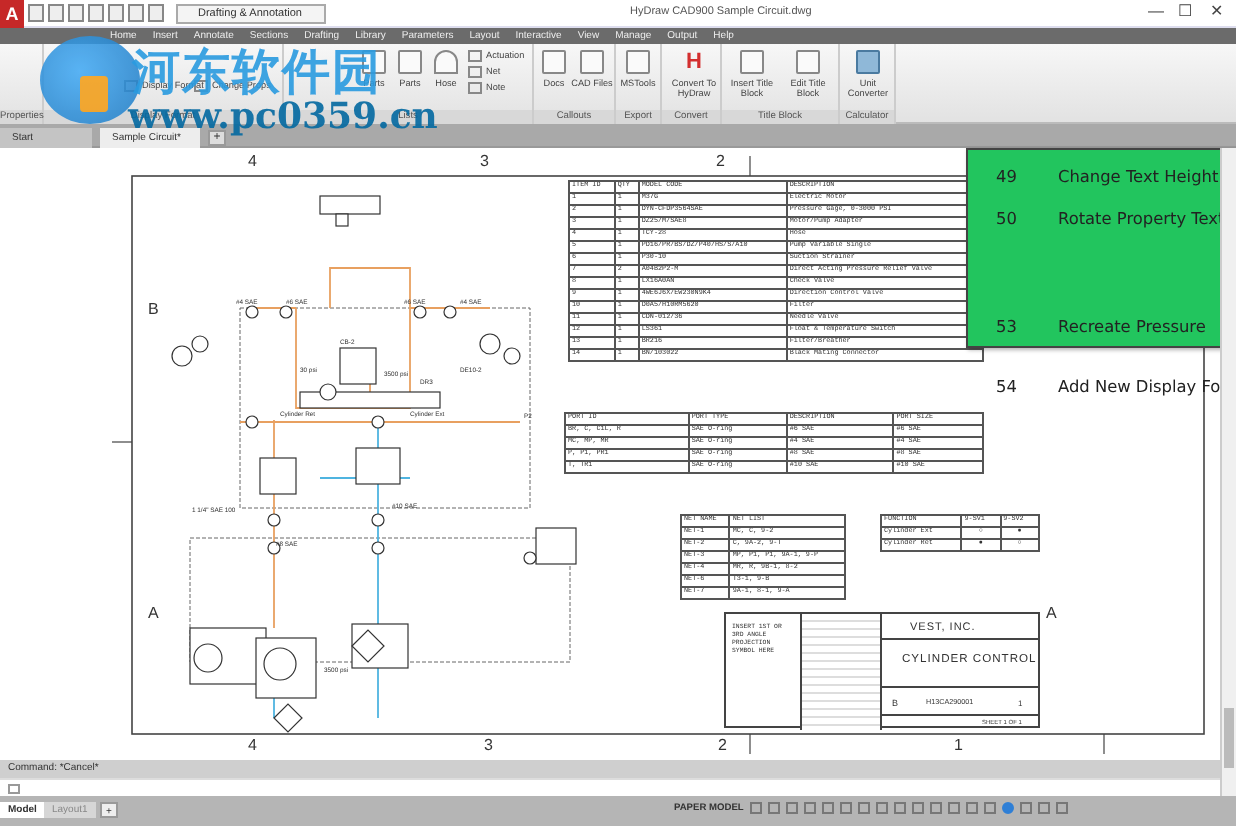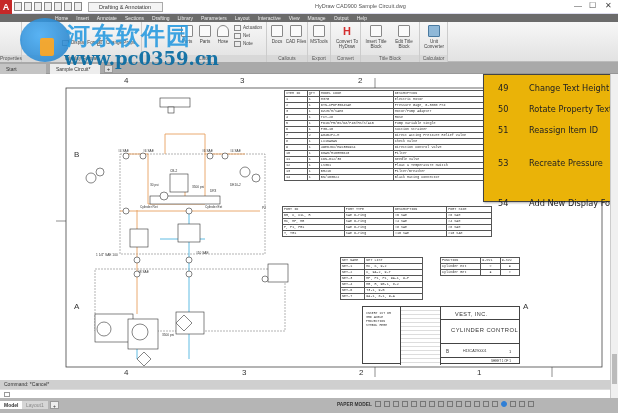--- a/index.html
+++ b/index.html
@@ -35,21 +35,21 @@
 .cmdinput span{display:inline-block;margin:2px 4px;width:6px;height:5px;border:1px solid #999}
 .statusbar{position:absolute;left:0;top:398px;width:618px;height:15px;background:#b5b5b5}
 .ltab{position:absolute;top:3px;height:8px;font-size:5px;line-height:8px;padding:0 4px}
 .ltab.model{left:0;background:#fff;font-weight:bold}
 .ltab.layout{left:22px;background:#d6d6d6;color:#888}
 .ltab.add{left:50px;background:#eee;border:1px solid #999;padding:0 2px}
 .sbtools{position:absolute;left:337px;top:3px;display:flex;gap:3px;align-items:center}
 .sbtools .pm{font-size:4.8px;color:#333;font-weight:bold}
 .sbtools .t{width:6px;height:6px;border:1px solid #777;display:inline-block}
 .sbtools .t.blue{background:#2f7fd6;border-color:#2f7fd6;border-radius:50%}
-.popup{position:absolute;left:483px;top:74px;width:135px;height:128px;background:#eab308;border:1px solid #444;box-shadow:1px 1px 2px rgba(0,0,0,.3)}
+.popup{position:absolute;left:483px;top:74px;width:135px;height:100px;background:#22c55e;border:1px solid #444;box-shadow:1px 1px 2px rgba(0,0,0,.3)}
 .pitem{position:absolute;left:0;height:21px;width:135px;font-size:8.2px;color:#222;font-family:"DejaVu Sans",sans-serif;white-space:nowrap;overflow:hidden}
 .pitem .num{position:absolute;left:14px;top:6px}
 .pitem .lbl{position:absolute;left:45px;top:6px}
 .watermark{position:absolute;left:20px;top:18px;pointer-events:none}
 .wm-logo{position:absolute;left:0;top:0;width:50px;height:44px;border-radius:50%;background:radial-gradient(circle at 40% 40%,#3fa9f5,#1a78c2);opacity:.85}
 .wm-logo:after{content:"";position:absolute;left:20px;top:20px;width:14px;height:18px;background:#f39c12;border-radius:2px}
 .wm-cn{position:absolute;left:46px;top:2px;font-size:24px;font-weight:bold;color:#2a9be0;letter-spacing:1px;white-space:nowrap;font-family:"DejaVu Sans",sans-serif;opacity:.9}
 .wm-url{position:absolute;left:44px;top:30px;font-size:18px;font-weight:bold;color:#0369a1;white-space:nowrap;font-family:"DejaVu Serif",serif;opacity:.9}
 .ruler-num{position:absolute;font-size:8px;color:#333}
 table.dt{position:absolute;border-collapse:collapse;font-size:3.4px;font-family:"Liberation Mono",monospace;background:#fff}
@@ -437,29 +437,25 @@
 
 <div class="popup">
   <div class="pitem" style="top:2px">
       <span class="num">49</span>
       <span class="lbl">Change Text Height</span>
     </div>
   <div class="pitem" style="top:23px">
       <span class="num">50</span>
       <span class="lbl">Rotate Property Text</span>
     </div>
-  <div class="pitem" style="top:44px">
-      <span class="num">51</span>
-      <span class="lbl">Reassign Item ID</span>
-    </div>
   <div class="pitem" style="top:77px">
       <span class="num">53</span>
       <span class="lbl">Recreate Pressure</span>
     </div>
-  <div class="pitem" style="top:117px">
+  <div class="pitem" style="top:107px">
       <span class="num">54</span>
       <span class="lbl">Add New Display Font</span>
     </div>
 </div>
 
 <div class="vscroll">
     <div class="thumb"></div>
   </div>
 
 <div class="cmdline">Command: *Cancel*</div>

